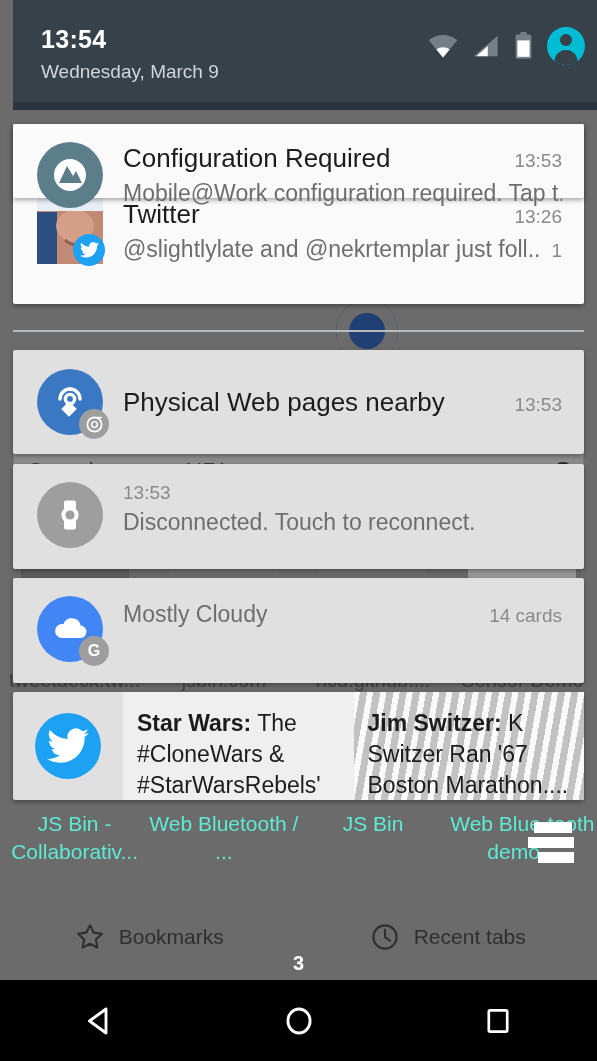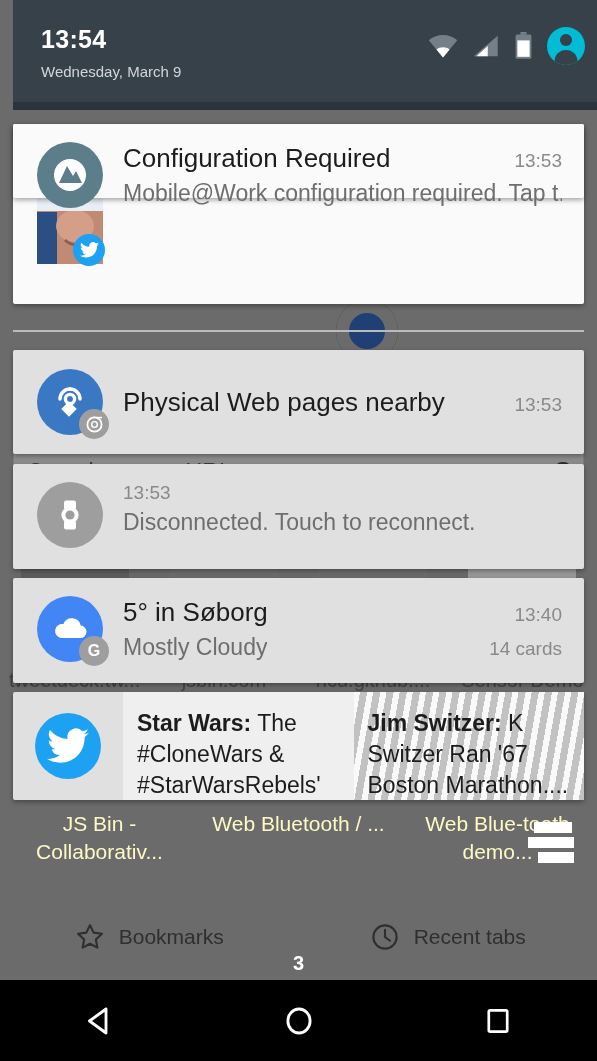--- a/index.html
+++ b/index.html
@@ -73,21 +73,21 @@
   .bg-thumb2.t2 { background:#7e7e7e; }
   .bg-thumb2.t3 { background:#848484; }
   .bg-thumb2.t4 {
     background:
       repeating-linear-gradient(115deg,#b9b9b9 0 4px,#a2a2a2 4px 9px),
       #aaa;
     border-bottom-color:#2b2b2b;
   }
   .bg-labels-row2 {
     position:absolute; left:0; top:810px; width:597px;
-    display:flex; font-size:21px; color:#fef9c3;
+    display:flex; font-size:21px; color:#5eead4;
   }
   .bg-labels-row2 > div { flex:1; text-align:center; line-height:28px; }
 
   
   .step-artifact { position:absolute; z-index:40; }
   .step-artifact i {
     display:block; background:#fff; height:11px; position:absolute;
   }
 
   
@@ -122,21 +122,21 @@
   }
   #shade-header:after {
     content:""; position:absolute; left:0; bottom:0; width:100%; height:8px;
     background:#2b343c;
   }
   .hdr-time {
     font-size:25px; color:#ffffff; font-weight:bold; line-height:30px;
     letter-spacing:.3px;
   }
   .hdr-date {
-    font-size:15px; color:#d2d6d9; line-height:30px; margin-top:3px;
+    font-size:19px; color:#d2d6d9; line-height:30px; margin-top:3px;
   }
   .hdr-icons {
     position:absolute; right:18px; top:27px;
     display:flex; align-items:center; gap:14px;
   }
   .avatar-circle {
     width:38px; height:38px; border-radius:50%; background:#00bcd4;
     position:relative; overflow:hidden;
   }
   .avatar-circle:before {
@@ -263,20 +263,21 @@
           <div class="bg-thumb2 t3"></div>
         </div>
       <div class="bg-thumb2-cell">
           <div class="bg-thumb2 t4"></div>
         </div>
     </div>
 
     <div class="bg-labels-row2">
       <div>JS Bin - Collaborativ...</div>
       <div>Web Bluetooth / ...</div>
+      <div>JS Bin</div>
       <div>Web Blue-tooth demo...</div>
     </div>
 
     <div class="step-artifact" style="left:528px; top:822px; width:64px; height:44px;">
       <i style="left:6px;  top:0px;  width:38px;"></i>
       <i style="left:0px;  top:15px; width:46px;"></i>
       <i style="left:10px; top:30px; width:36px;"></i>
     </div>
   </div>
 
@@ -331,20 +332,30 @@
             <path d="M28 42 q10 9 21 1" stroke="#8d5f4c" stroke-width="3" fill="none"></path>
             <rect x="0" y="0" width="66" height="13" fill="#e8eef5"></rect>
           </svg>
         </div>
         <div class="badge" style="background:#1da1f2; right:-2px; bottom:-2px; width:32px; height:32px;">
           <svg width="19" height="16" viewBox="0 0 24 20">
             <path fill="#fff" d="M24 2.4a9.6 9.6 0 01-2.8.8A4.9 4.9 0 0023.3.4a9.7 9.7 0 01-3.1 1.2A4.9 4.9 0 0011.8 6 13.9 13.9 0 011.7.9a4.9 4.9 0 001.5 6.5A4.8 4.8 0 011 6.8v.1a4.9 4.9 0 003.9 4.8 4.9 4.9 0 01-2.2.1 4.9 4.9 0 004.6 3.4A9.9 9.9 0 010 17.3 13.9 13.9 0 007.5 19.5c9.1 0 14-7.5 14-14v-.7A9.9 9.9 0 0024 2.4z"></path>
           </svg>
         </div>
       </div>
+      <div class="notif-body">
+        <div class="notif-row">
+          <span class="notif-title">Twitter</span>
+          <span class="notif-time">13:26</span>
+        </div>
+        <div class="notif-row">
+          <span class="notif-text">@slightlylate and @nekrtemplar just foll..</span>
+          <span class="notif-sub">1</span>
+        </div>
+      </div>
     </div>
   </div>
 
   <div class="notif light" id="notif-config" style="top:124px; height:74px; border-radius:2px; z-index:22;">
     <div class="notif-inner">
       <div class="notif-icon-wrap">
         <div class="icon-circle" style="background:#5c7d8a;">
           <svg width="34" height="34" viewBox="0 0 34 34">
             <circle cx="17" cy="17" r="16" fill="#ffffff"></circle>
             <path d="M6 25 L14 8 L20 18 L23 13 L29 25 Z" fill="#5c7d8a"></path>
@@ -422,24 +433,20 @@
       <div class="notif-icon-wrap">
         <div class="icon-circle" style="background:#4285f4;">
           <svg width="38" height="26" viewBox="0 0 38 26">
             <path fill="#fff" d="M10 22h19a6.2 6.2 0 00.6-12.4A9 9 0 0012.4 8 6.7 6.7 0 0010 22z"></path>
           </svg>
         </div>
         <div class="badge">G</div>
       </div>
       <div class="notif-body">
         <div class="notif-row">
-          <span class="notif-title">5° in Søborg</span>
-          <span class="notif-time">13:40</span>
-        </div>
-        <div class="notif-row">
           <span class="notif-text">Mostly Cloudy</span>
           <span class="notif-sub">14 cards</span>
         </div>
       </div>
     </div>
   </div>
 
   <div class="notif gray" id="notif-twitter-cards" style="top:692px; height:108px; border-radius:2px;">
     <div class="notif-inner" style="padding:0; align-items:stretch; height:108px;">
       <div style="width:110px; display:flex; align-items:center; justify-content:center; flex-shrink:0;">

